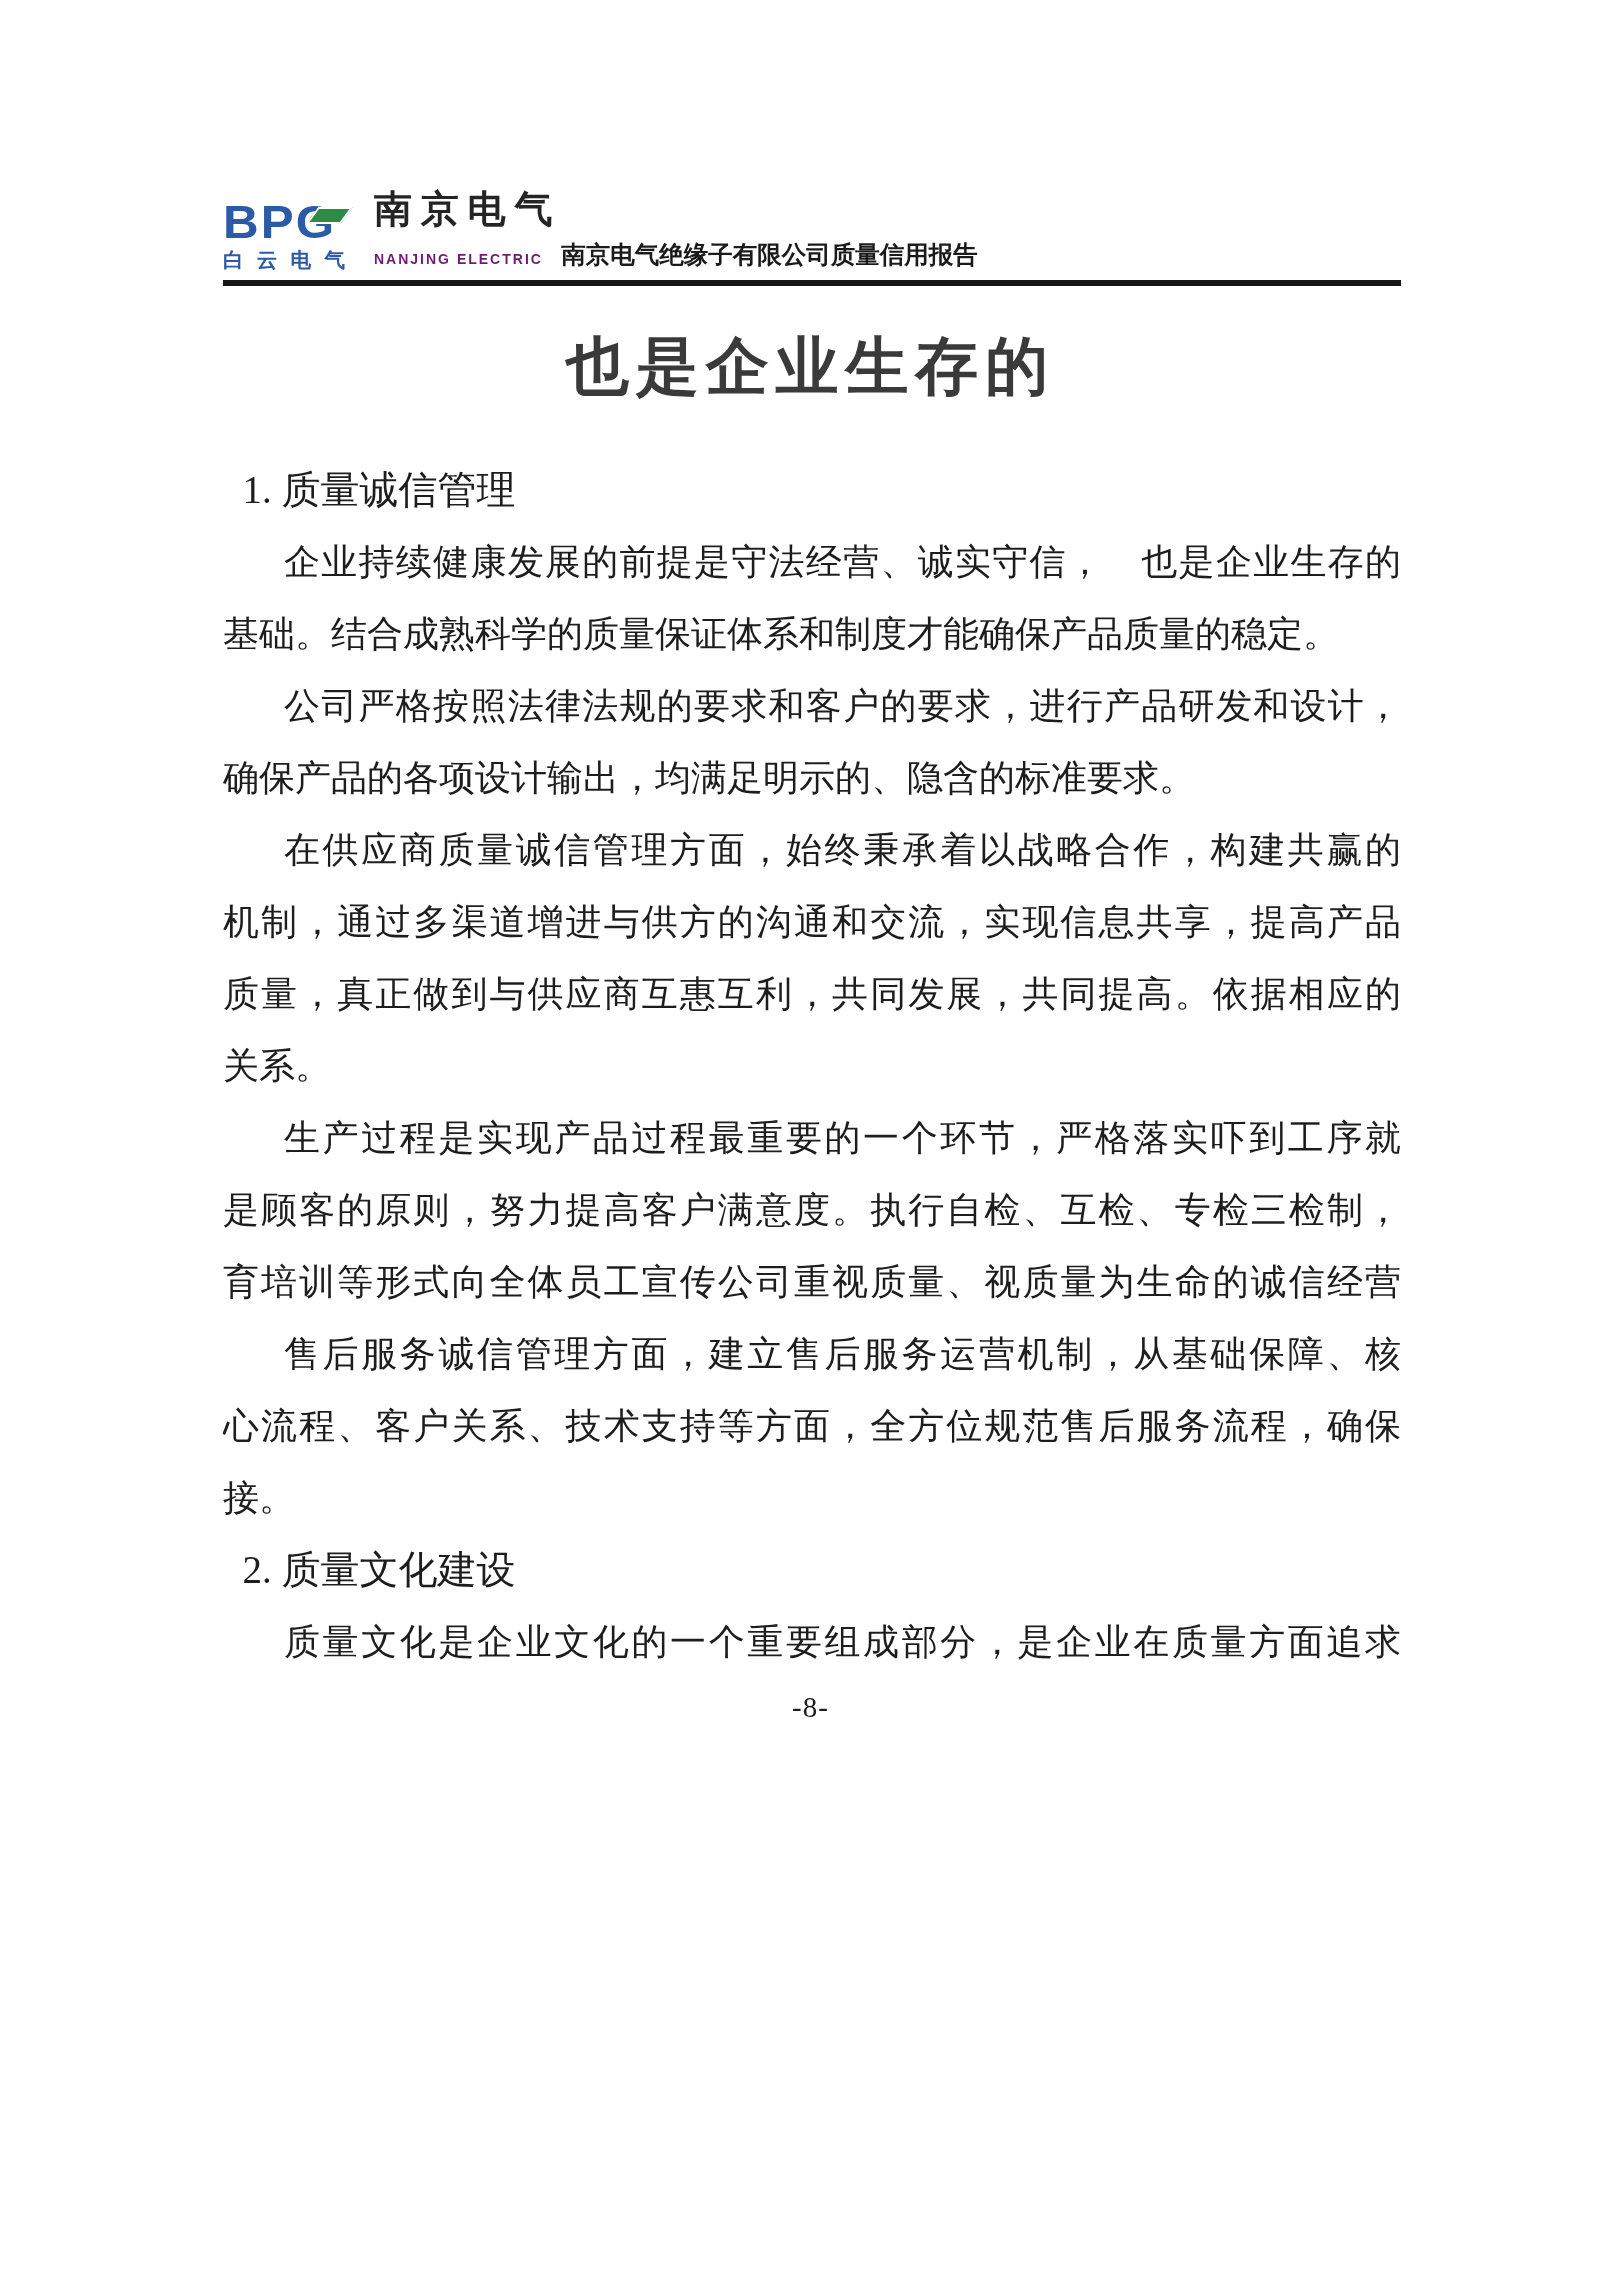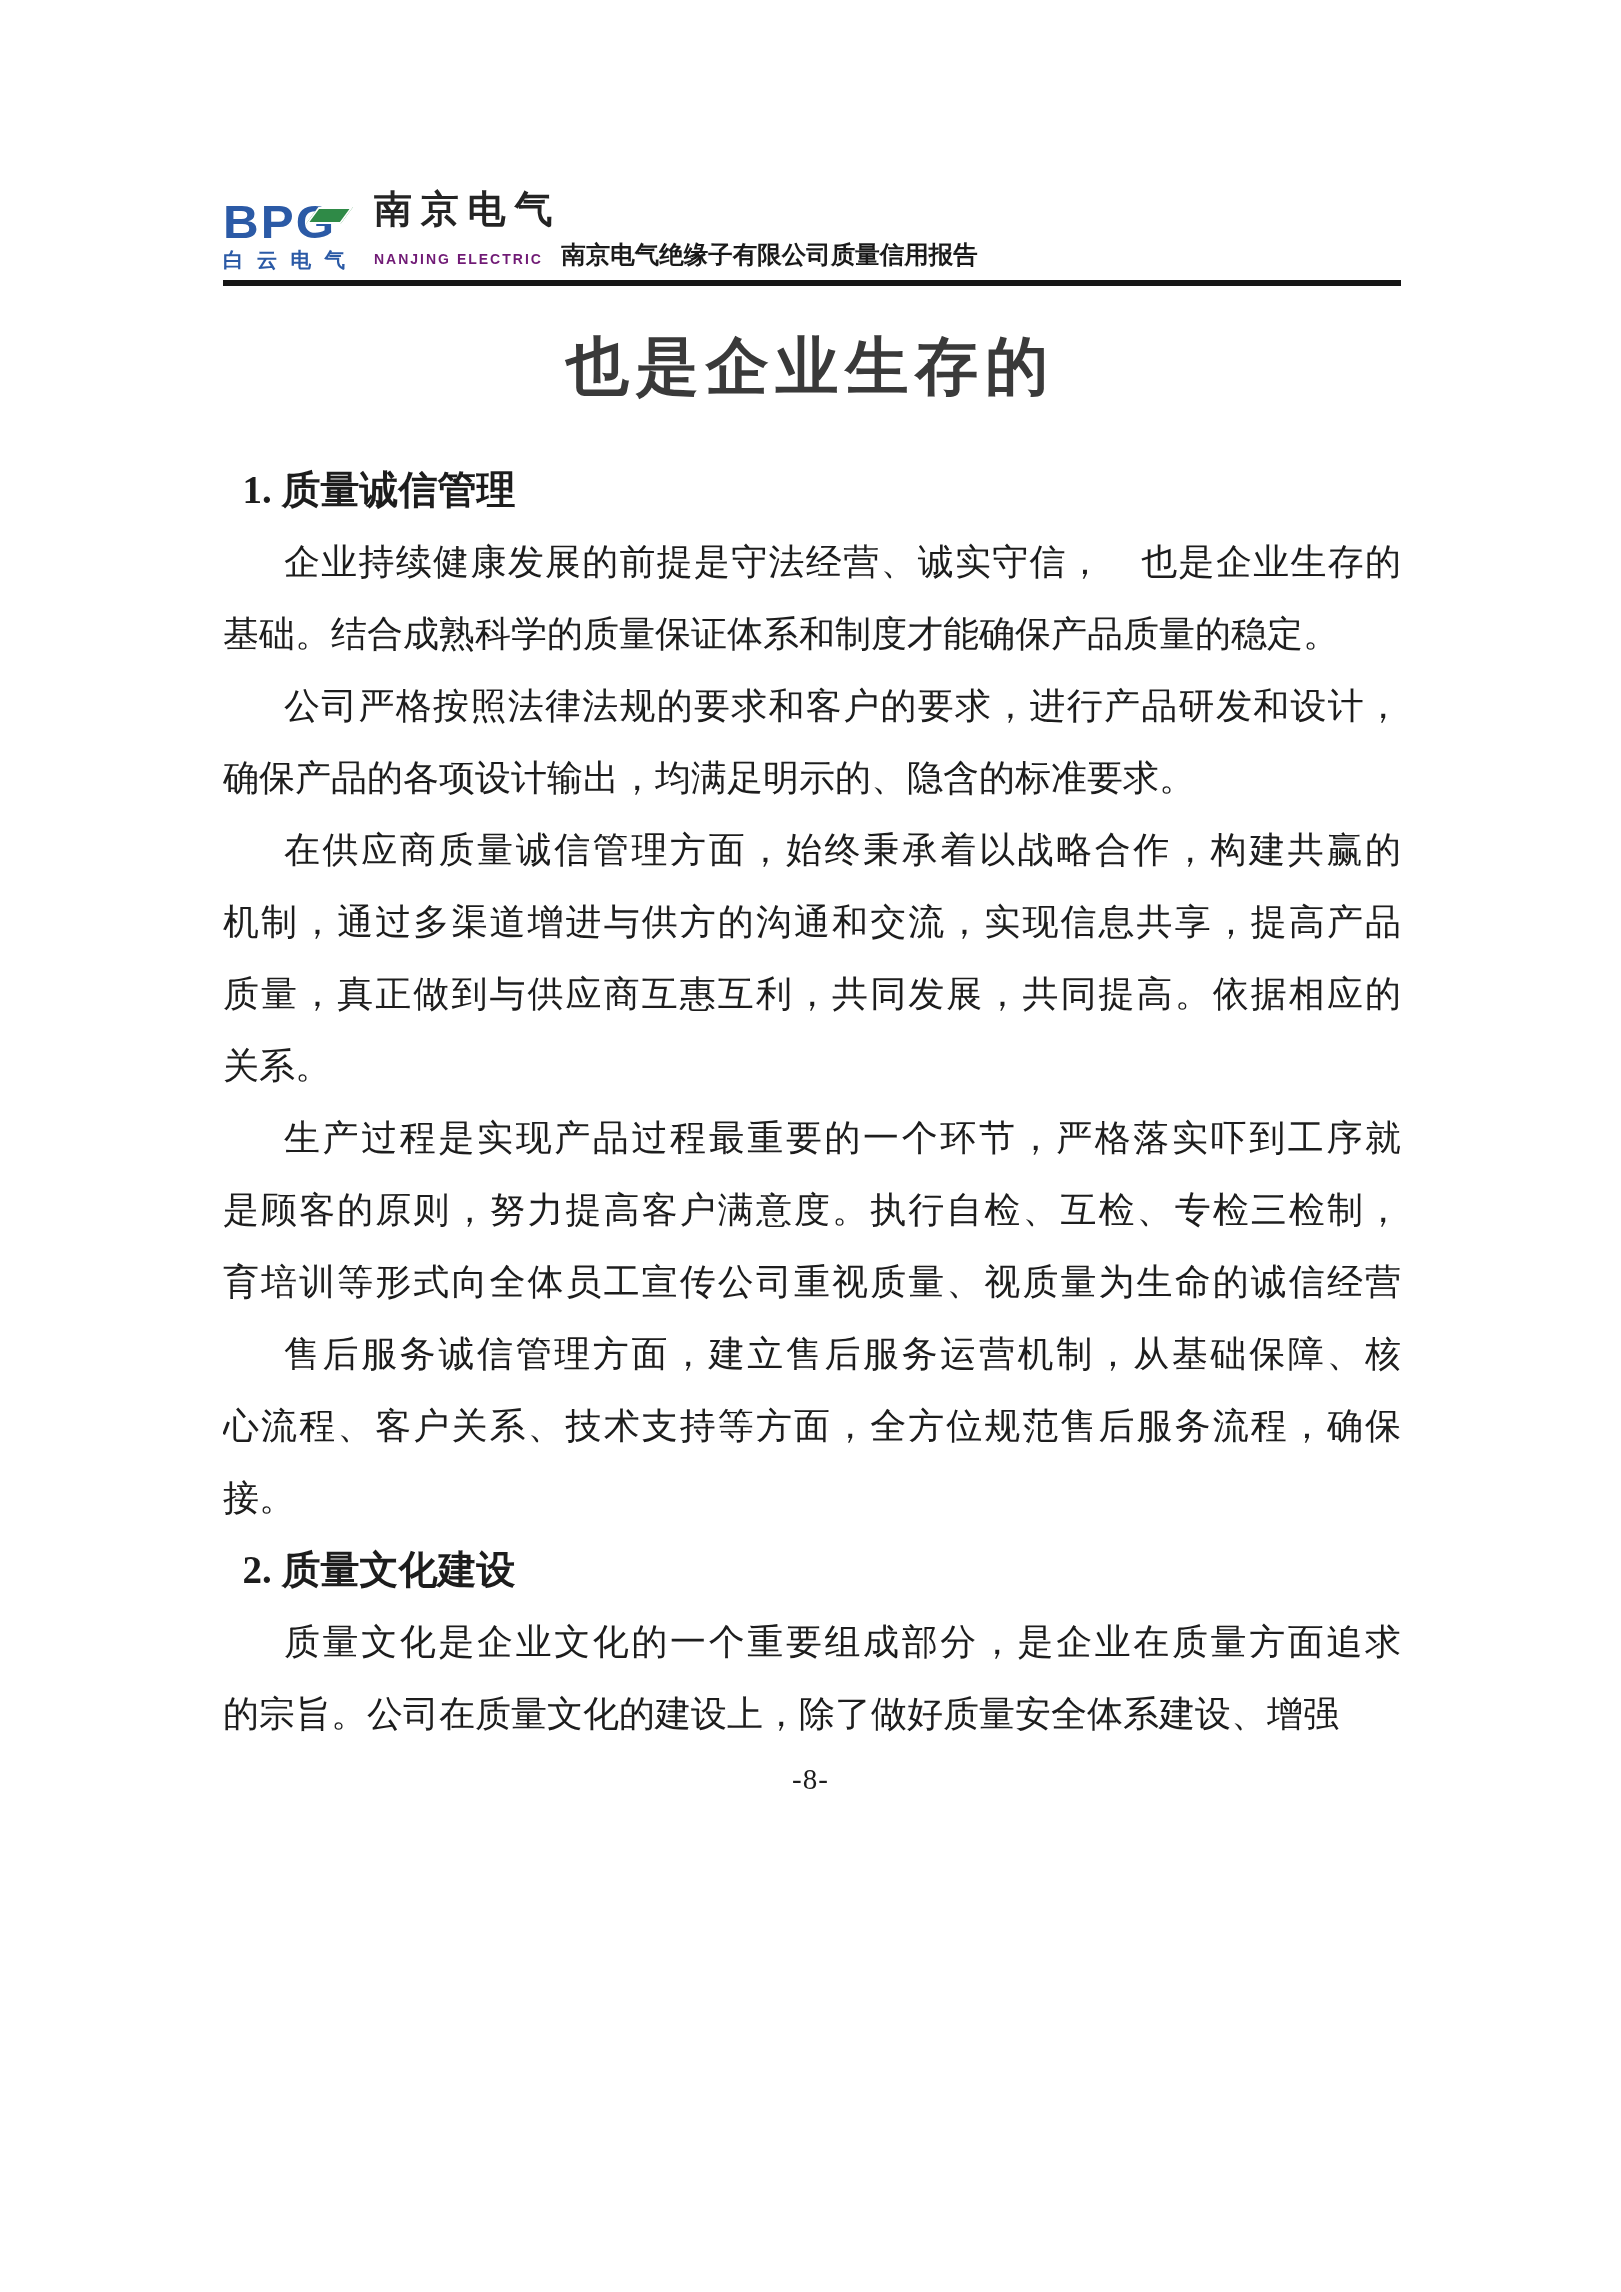--- a/index.html
+++ b/index.html
@@ -110,21 +110,20 @@
   .content {
     margin: 49px 220px 0 223px;
   }
   .heading {
     font-size: 39px;
     line-height: 72px;
     height: 72px;
     padding-left: 19.6px;
     color: #1d1d1d;
     white-space: nowrap;
-    font-weight: bold;
   }
   .line {
     font-size: 36px;
     line-height: 72px;
     height: 72px;
     color: #1d1d1d;
     text-align: justify;
     text-align-last: justify;
     overflow: hidden;
   }
@@ -179,19 +178,18 @@
       <div class="line">质量，真正做到与供应商互惠互利，共同发展，共同提高。依据相应的</div>
       <div class="line last">关系。</div>
       <div class="line first">生产过程是实现产品过程最重要的一个环节，严格落实吓到工序就</div>
       <div class="line">是顾客的原则，努力提高客户满意度。执行自检、互检、专检三检制，</div>
       <div class="line">育培训等形式向全体员工宣传公司重视质量、视质量为生命的诚信经营</div>
       <div class="line first">售后服务诚信管理方面，建立售后服务运营机制，从基础保障、核</div>
       <div class="line">心流程、客户关系、技术支持等方面，全方位规范售后服务流程，确保</div>
       <div class="line last">接。</div>
       <div class="heading">2. 质量文化建设</div>
       <div class="line first">质量文化是企业文化的一个重要组成部分，是企业在质量方面追求</div>
-      <div class="line last">的宗旨。公司在质量文化的建设上，除了做好质量安全体系建设、增强</div>
     </div>
 
   <div class="footer">-8-</div>
 
 </div>
 
 
 </body></html>

